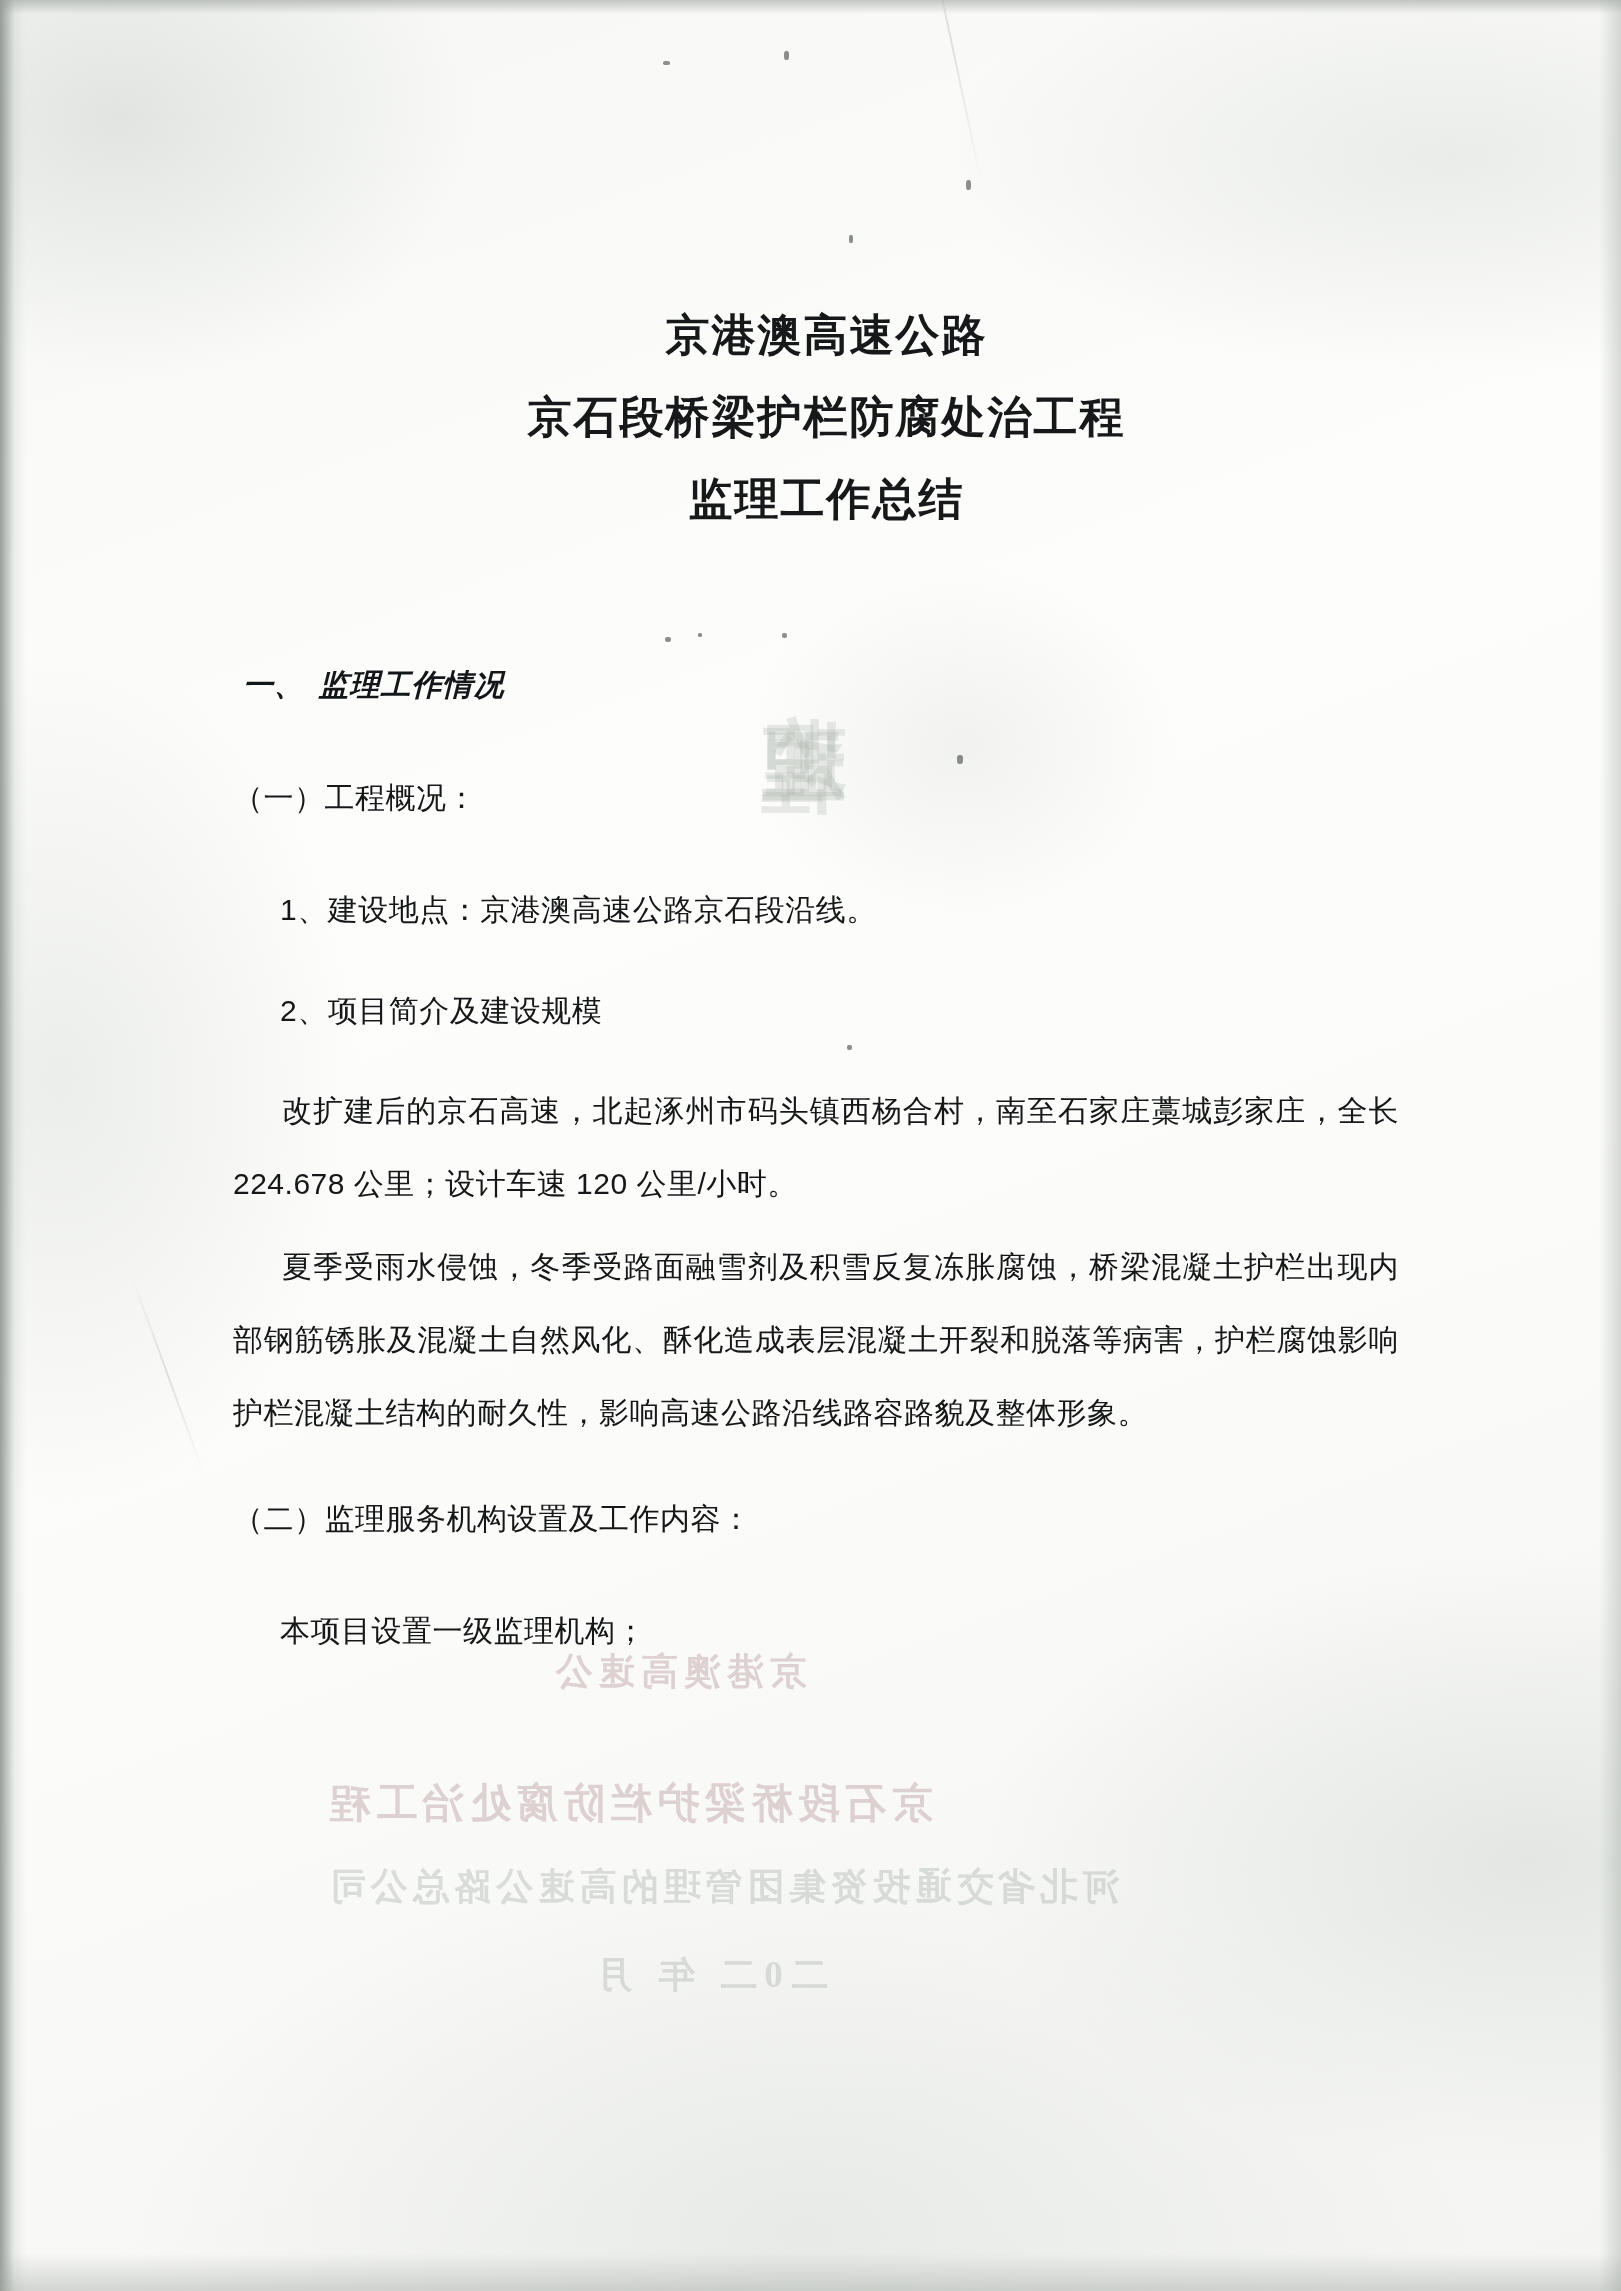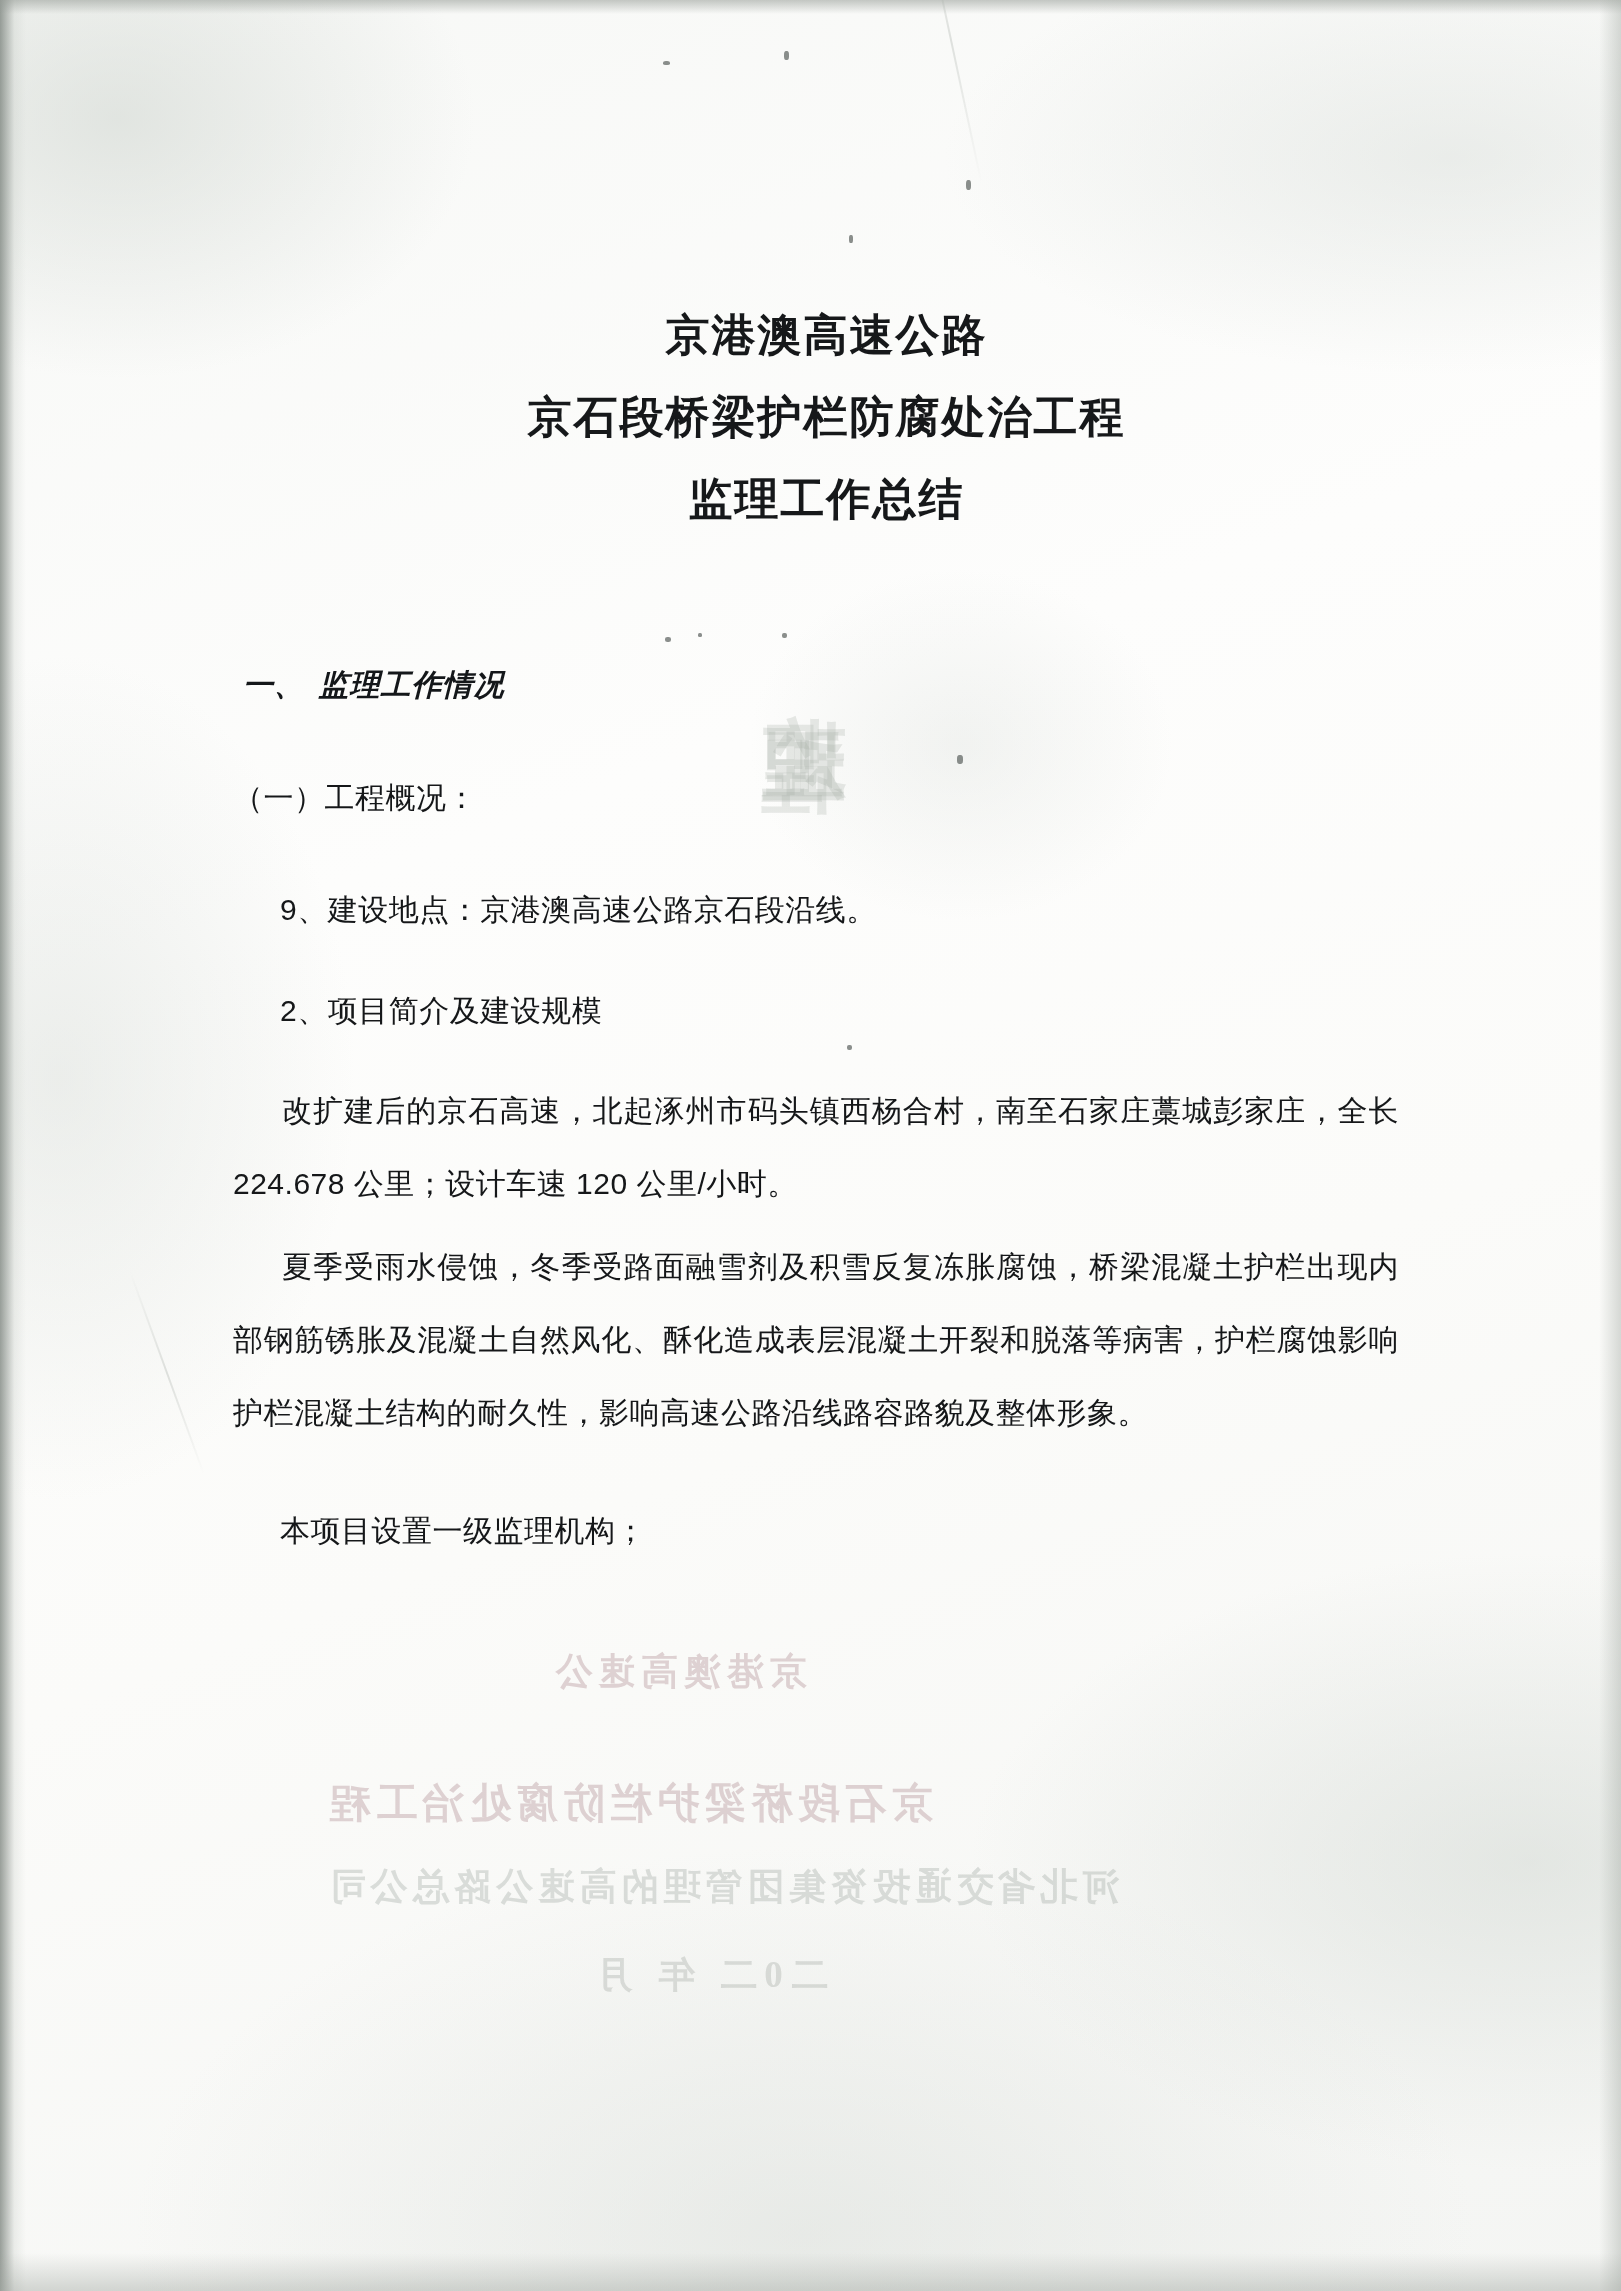--- a/index.html
+++ b/index.html
@@ -196,30 +196,31 @@
   <div class="body-wrap">
 
     <div class="h-section">
       <span class="num">一、</span><span>监理工作情况</span>
     </div>
 
     <p class="p indent1">（一）工程概况：</p>
 
     <div class="gap-md"></div>
 
-    <p class="p indent2">9、建设地点：京港澳高速公路京石段沿线。</p>
+    <p class="p indent2">1、建设地点：京港澳高速公路京石段沿线。</p>
 
     <p class="p indent2">2、项目简介及建设规模</p>
 
     <p class="p justify">改扩建后的京石高速，北起涿州市码头镇西杨合村，南至石家庄藁城彭家庄，全长 224.678 公里；设计车速 120 公里/小时。</p>
 
     <p class="p justify">夏季受雨水侵蚀，冬季受路面融雪剂及积雪反复冻胀腐蚀，桥梁混凝土护栏出现内部钢筋锈胀及混凝土自然风化、酥化造成表层混凝土开裂和脱落等病害，护栏腐蚀影响护栏混凝土结构的耐久性，影响高速公路沿线路容路貌及整体形象。</p>
 
     <div class="gap-lg"></div>
 
+    <p class="p indent1">（二）监理服务机构设置及工作内容：</p>
 
     <div class="gap-md"></div>
 
     <p class="p indent2 tight">本项目设置一级监理机构；</p>
 
 
   </div>
 </div>
 
 

